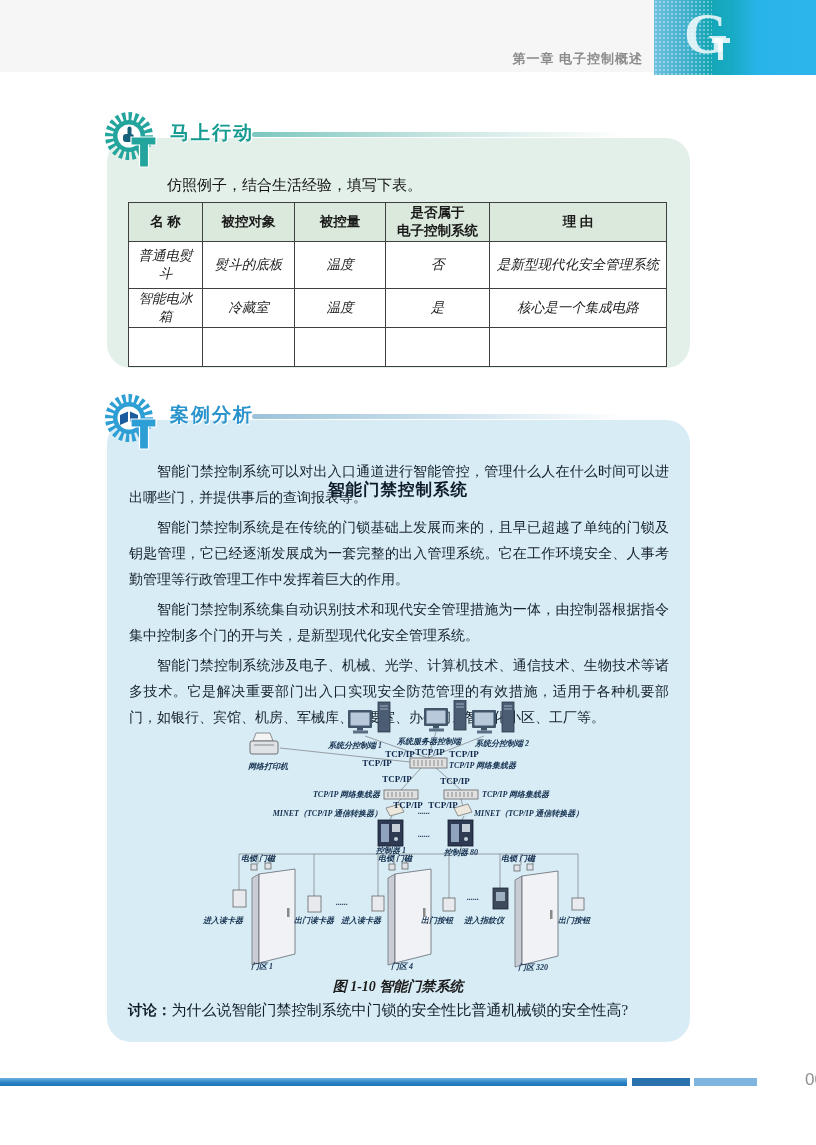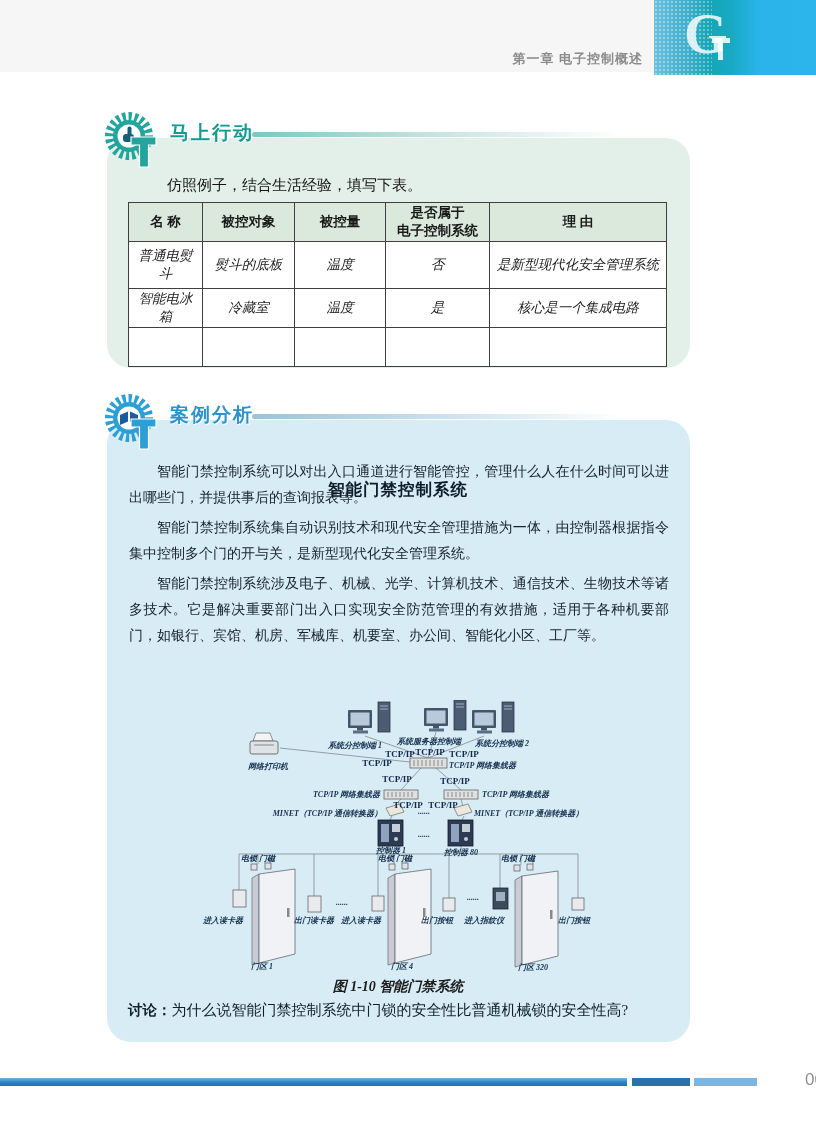--- a/index.html
+++ b/index.html
@@ -149,20 +149,21 @@
       <path d="M35 23 l-8 -3.5 v10 l8 3.5 z" fill="#1b5c9e"></path>
       <path d="M28 27 H53 V35 H45.5 V57 H36.5 V35 H28 Z" fill="#2e9fd4" stroke="#ffffff" stroke-width="1.2"></path>
     </svg>
   </div>
   <div class="sec-title t2">案例分析</div>
   <div class="sec-line l2"></div>
 
   <div class="case-heading">智能门禁控制系统</div>
   <div class="paras">
     <p>智能门禁控制系统可以对出入口通道进行智能管控，管理什么人在什么时间可以进出哪些门，并提供事后的查询报表等。</p>
+    <p>智能门禁控制系统是在传统的门锁基础上发展而来的，且早已超越了单纯的门锁及钥匙管理，它已经逐渐发展成为一套完整的出入管理系统。它在工作环境安全、人事考勤管理等行政管理工作中发挥着巨大的作用。</p>
     <p>智能门禁控制系统集自动识别技术和现代安全管理措施为一体，由控制器根据指令集中控制多个门的开与关，是新型现代化安全管理系统。</p>
     <p>智能门禁控制系统涉及电子、机械、光学、计算机技术、通信技术、生物技术等诸多技术。它是解决重要部门出入口实现安全防范管理的有效措施，适用于各种机要部门，如银行、宾馆、机房、军械库、机要室、办公间、智能化小区、工厂等。</p>
   </div>
 
   <div class="diagram">
   <svg width="404" height="278" viewBox="0 0 404 278">
 
     <g>
       <path class="wire" d="M232 58 L169 36"></path>
           <path class="wire" d="M232 58 L240 32"></path>

